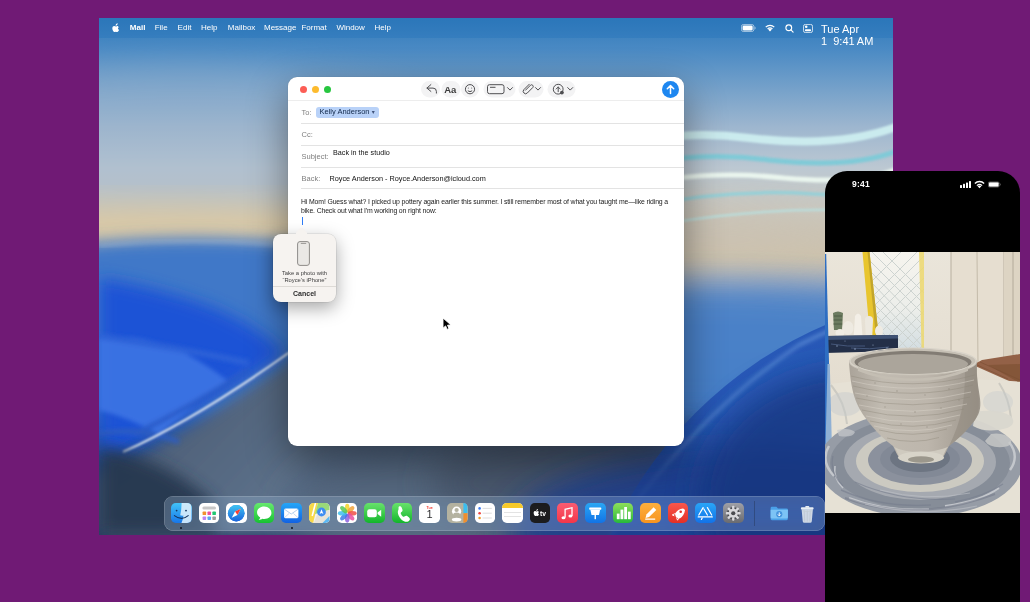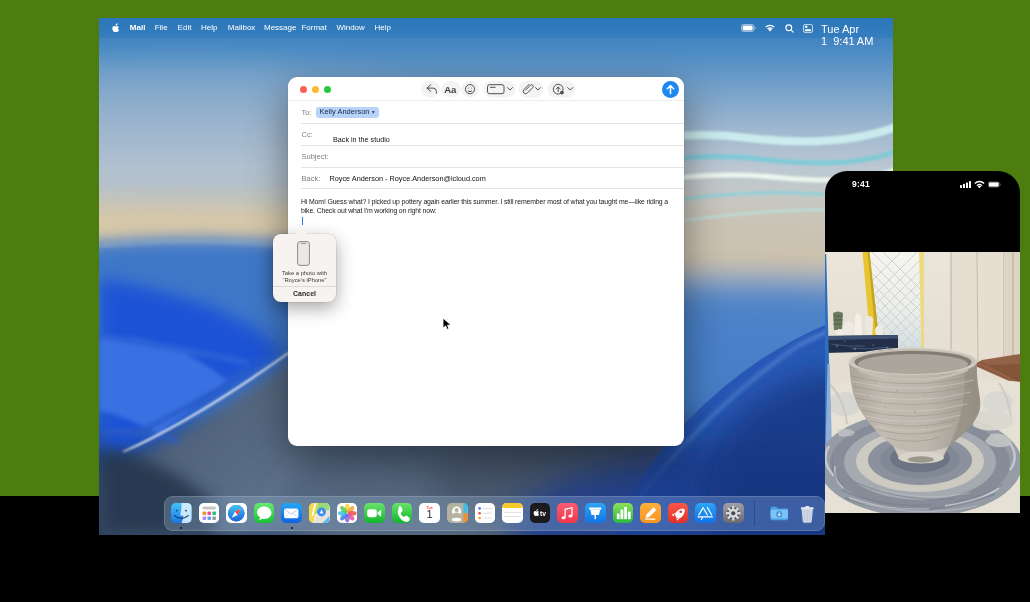--- a/index.html
+++ b/index.html
@@ -1,17 +1,17 @@
 <!DOCTYPE html>
 <html><head>
 <meta charset="utf-8">
 <style>
   html,body{margin:0;padding:0;background:#000;width:1030px;height:602px;overflow:hidden;}
   *{box-sizing:border-box;font-family:"Liberation Sans",sans-serif;}
-  #stage{position:absolute;left:0;top:0;width:1030px;height:496px;background:#4d7c0f;}
+  #stage{position:absolute;left:0;top:0;width:1030px;height:602px;background:#701a75;}
   #desktop{position:absolute;left:99px;top:18px;width:794px;height:517px;overflow:hidden;background:#4a86c2;}
   #wall{position:absolute;left:0;top:0;}
   
   #menubar{position:absolute;left:0;top:0;width:794px;height:20px;color:#fff;font-size:8px;}
   #menubar .it{position:absolute;top:5px;}
     #menubar .bold{font-weight:bold;}
   #mright{position:absolute;left:0;top:0;width:100%;height:20px;color:#fff;font-size:8px;}
   
   #mail{position:absolute;left:189px;top:59px;width:396px;height:369px;background:#fff;border-radius:9px;box-shadow:0 15px 40px rgba(0,0,0,0.45),0 0 1px rgba(0,0,0,0.3);}
   .tl{position:absolute;top:8.6px;width:7px;height:7px;border-radius:50%;}
@@ -433,21 +433,21 @@
       <div class="hline" style="left:0;top:23px;width:396px;background:#ededed;"></div>
 
       <div class="row-label" style="left:13.5px;top:31px;">To:</div>
       <div style="position:absolute;left:27.5px;top:30px;height:10.5px;border-radius:3px;background:#b9d2f8;color:#10284a;font-size:7.5px;line-height:10.5px;padding:0 4px;">Kelly Anderson <span style="font-size:6px;color:#40537a">▾</span></div>
       <div class="hline" style="left:13px;top:46.2px;width:383px;"></div>
 
       <div class="row-label" style="left:13.5px;top:52.5px;">Cc:</div>
       <div class="hline" style="left:13px;top:67.5px;width:383px;"></div>
 
       <div class="row-label" style="left:13.5px;top:74.5px;">Subject:</div>
-      <div style="position:absolute;left:45px;top:58px;font-size:7.2px;color:#111;text-align:right;">Back in the studio</div>
+      <div style="position:absolute;left:45px;top:71px;font-size:7.2px;color:#111;text-align:right;">Back in the studio</div>
       <div class="hline" style="left:13px;top:89.8px;width:383px;"></div>
 
       <div class="row-label" style="left:13.5px;top:96.5px;">Back:</div>
       <div style="position:absolute;left:41.5px;top:96.8px;font-size:7.3px;color:#111;">Royce Anderson - Royce.Anderson@icloud.com</div>
       <div class="hline" style="left:13px;top:111px;width:383px;"></div>
 
       <div style="position:absolute;left:13px;top:119.5px;width:374px;font-size:6.9px;letter-spacing:-0.02em;line-height:9.5px;color:#1a1a1a;">Hi&nbsp;Mom! Guess what? I picked up pottery again earlier this summer. I still remember most of what you taught me—like riding a bike. Check out what I'm working on right now:</div>
       <div style="position:absolute;left:13.5px;top:140px;width:1.5px;height:8px;background:#2f7cf6;"></div>
     </div>
     <div id="pop">

